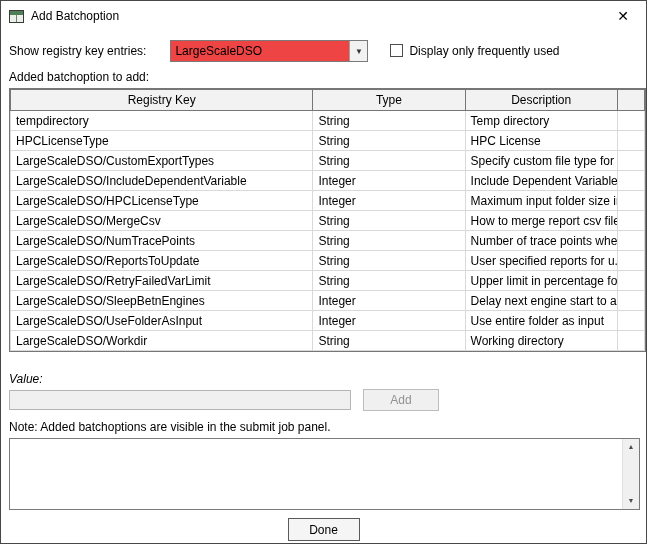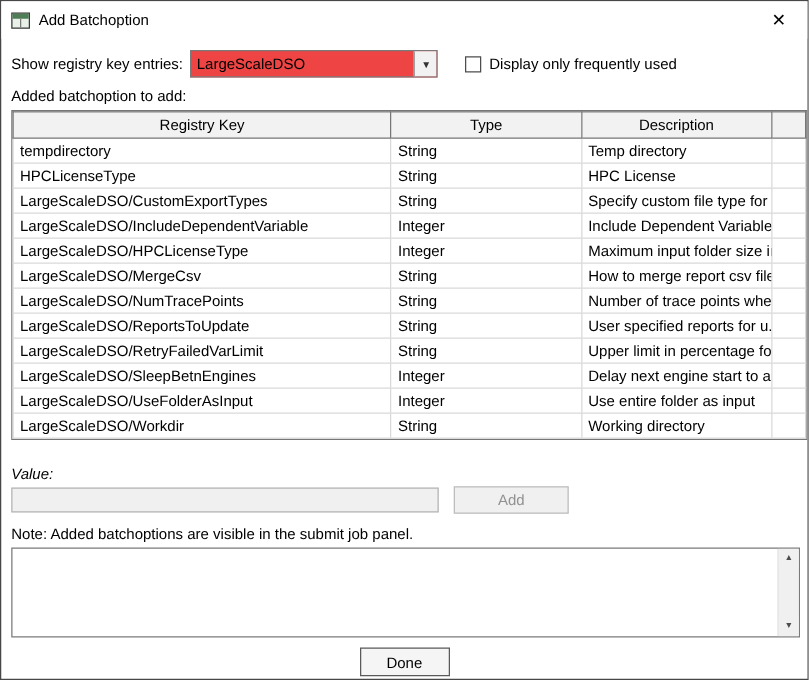--- a/index.html
+++ b/index.html
@@ -13,51 +13,51 @@
   .app-icon { width: 15px; height: 13px; border: 1px solid #3a3a3a; background: #e8f0e8; position: relative; flex: 0 0 auto; }
   .app-icon::before { content:""; position:absolute; left:0; top:0; right:0; height:4px; background:#4f7d55; }
   .app-icon::after { content:""; position:absolute; left:6px; top:4px; bottom:0; width:1px; background:#7a7a7a; }
   .titlebar .title { margin-left: 7px; }
   .close-btn {
     margin-left: auto; width: 46px; height: 29px; border: 0; background: transparent;
     font-family: "Liberation Sans", sans-serif; font-size: 14px; line-height: 29px; cursor: pointer;
   }
   .body { padding: 7px 8px 0 8px; }
   .row1 { display: flex; align-items: center; margin-top: 2px; }
-  .row1 .lbl { margin-right: 6px; }
+  .row1 .lbl { margin-right: 24px; }
   .combo {
     width: 198px; height: 22px; border: 1px solid #7a7a7a; background: #ef4444;
     display: flex; align-items: center; position: relative; cursor: default;
   }
   .combo .combo-value { padding-left: 4px; flex: 1 1 auto; white-space: nowrap; overflow: hidden; }
   .combo .combo-arrow {
     width: 18px; height: 100%; border-left: 1px solid #a0a0a0; background: #f2f2f2;
     display: flex; align-items: center; justify-content: center; font-size: 8px; color: #333;
   }
-  .chk-wrap { display: flex; align-items: flex-end; margin-left: 22px; }
+  .chk-wrap { display: flex; align-items: flex-start; margin-left: 22px; }
   .checkbox { width: 13px; height: 13px; border: 1px solid #4d4d4d; background: #fff; margin-right: 6px; flex: 0 0 auto; }
   .select-label { margin: 8px 0 4px 0; }
   .table-wrap { border: 1px solid #767676; width: 637px; }
   table { width: 100%; border-collapse: collapse; table-layout: fixed; }
   th {
     background: #f2f2f2; border: 1px solid #767676; font-weight: normal;
     height: 21px; text-align: center; overflow: hidden; white-space: nowrap;
   }
   td {
     border: 1px solid #d9d9d9; height: 20px; padding: 0 5px;
     overflow: hidden; white-space: nowrap; background: #fff;
   }
   .val-label { margin: 20px 0 3px 0; font-style: italic; }
   .value-row { display: flex; align-items: center; }
   .value-input {
     width: 342px; height: 20px; border: 1px solid #b4b4b4; background: #f0f0f0;
     font-family: "Liberation Sans", sans-serif; font-size: 12px; padding: 0 4px;
   }
   .add-btn {
-    margin-left: 12px; width: 92px; height: 22px; border: 1px solid #bdbdbd;
+    margin-left: 12px; width: 76px; height: 22px; border: 1px solid #bdbdbd;
     background: #f0f0f0; color: #929292; font-family: "Liberation Sans", sans-serif; font-size: 12px;
   }
   .note-label { margin: 9px 0 4px 0; }
   .note-panel {
     width: 631px; height: 72px; border: 1px solid #7a7a7a; background: #fff;
     position: relative; overflow: hidden;
   }
   .note-text { position: absolute; left: 4px; top: 3px; right: 22px; bottom: 3px; overflow: hidden; }
   .v-scrollbar {
     position: absolute; top: 0; right: 0; bottom: 0; width: 17px;

